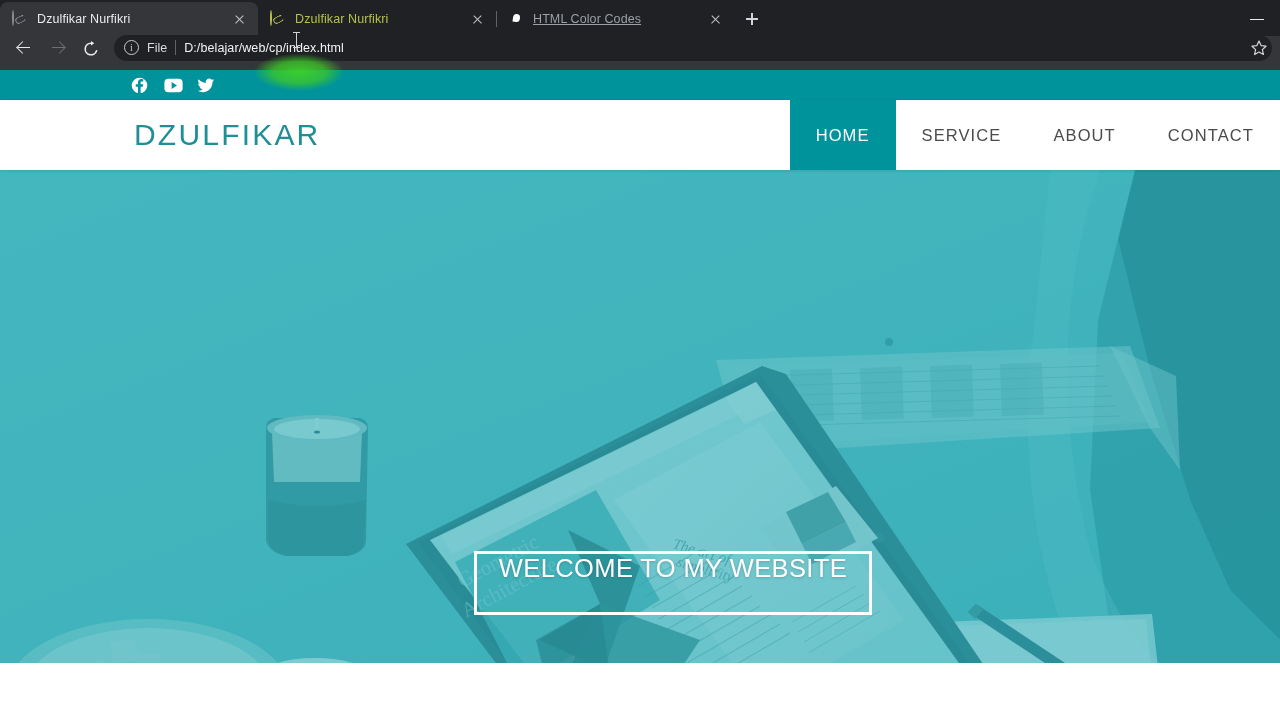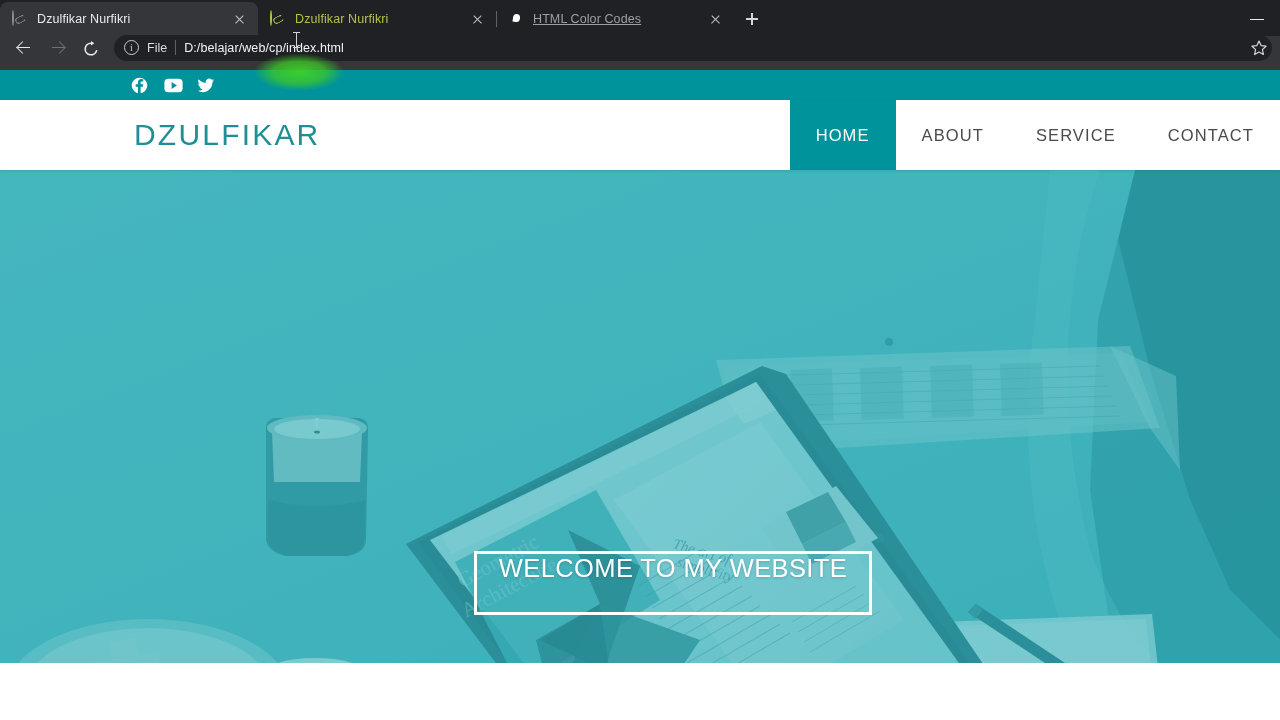--- a/index.html
+++ b/index.html
@@ -269,22 +269,22 @@
       <svg width="18" height="17" viewBox="0 0 24 24">
         <path d="M23.6 4.6a9.4 9.4 0 0 1-2.8.8 4.8 4.8 0 0 0 2.1-2.7 9.6 9.6 0 0 1-3 1.2 4.8 4.8 0 0 0-8.2 4.4A13.6 13.6 0 0 1 1.7 3.2a4.8 4.8 0 0 0 1.5 6.4 4.7 4.7 0 0 1-2.2-.6v.06a4.8 4.8 0 0 0 3.9 4.7 4.8 4.8 0 0 1-2.2.1 4.8 4.8 0 0 0 4.5 3.3A9.7 9.7 0 0 1 0 19.2a13.6 13.6 0 0 0 7.4 2.2c8.9 0 13.7-7.4 13.7-13.7l-.02-.62a9.8 9.8 0 0 0 2.5-2.5z" fill="#fff"></path>
       </svg>
     </span>
   </div>
 
   <div class="navbar">
     <div class="logo">DZULFIKAR</div>
     <nav class="navmenu">
       <a class="navitem active">HOME</a>
+      <a class="navitem">SERVICE</a>
       <a class="navitem">ABOUT</a>
-      <a class="navitem">SERVICE</a>
       <a class="navitem last">CONTACT</a>
     </nav>
   </div>
 
   <div class="hero">
     <svg class="scene" width="1280" height="493" viewBox="0 0 1280 493">
       <defs>
         <linearGradient id="desk" x1="0" y1="0" x2="1" y2="1">
           <stop offset="0" stop-color="#5cc0c6"></stop>
           <stop offset="1" stop-color="#46b0b9"></stop>

